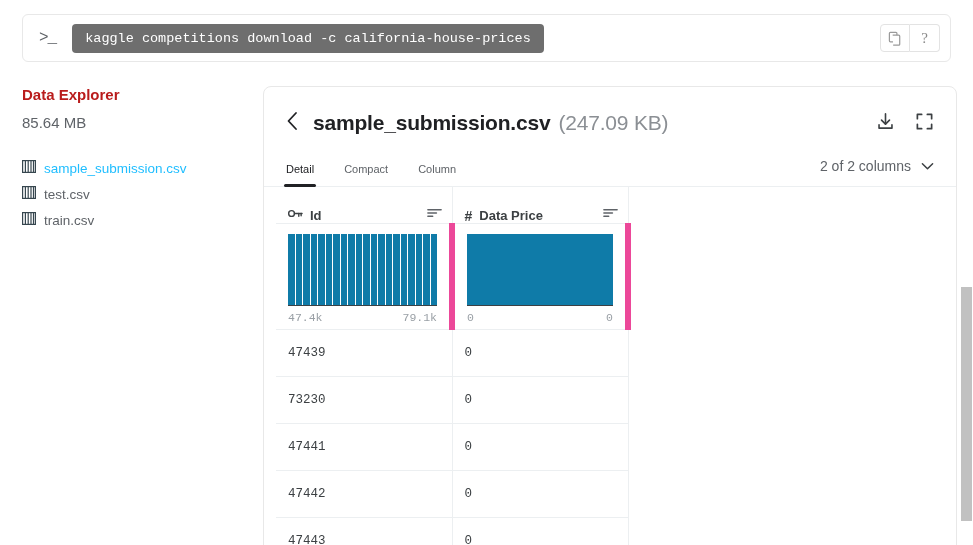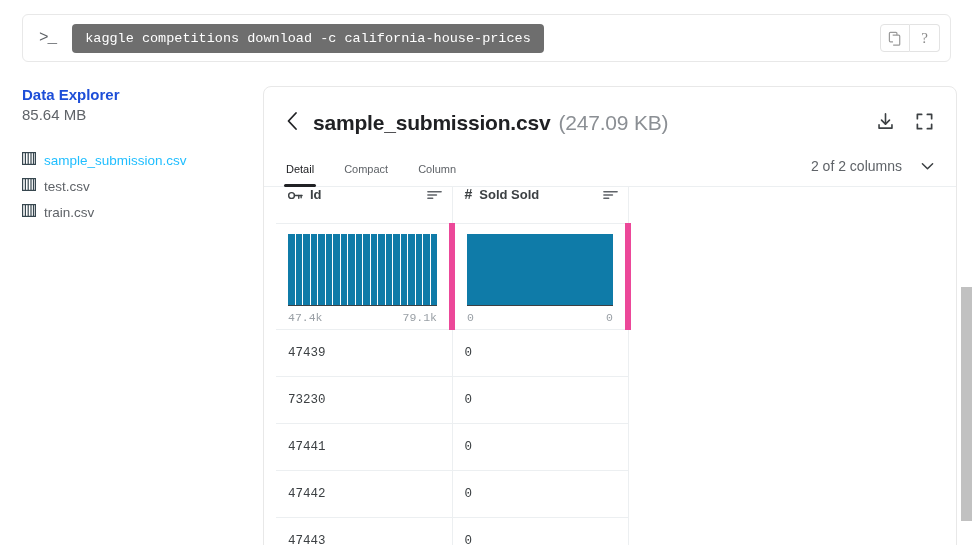--- a/index.html
+++ b/index.html
@@ -75,22 +75,22 @@
   
   .sidebar {
     position: absolute;
     left: 22px;
     top: 86px;
     width: 215px;
   }
   .sidebar-title {
     font-size: 15px;
     font-weight: bold;
-    color: #1d4ed8;
-    margin-bottom: 3px;
+    color: #b91c1c;
+    margin-bottom: 11px;
   }
   .sidebar-size {
     font-size: 15px;
     color: #5f6368;
     margin-bottom: 27px;
   }
   .file-list { display: flex; flex-direction: column; gap: 6px; }
   .file-item {
     display: flex;
     align-items: center;
@@ -178,21 +178,21 @@
     right: -2px;
     bottom: -1px;
     height: 3px;
     background: #202124;
     border-radius: 2px;
   }
   .cols-select {
     margin-left: auto;
     display: flex;
     align-items: center;
-    gap: 19px;
+    gap: 10px;
     padding-bottom: 11px;
     cursor: pointer;
   }
   .cols-label { font-size: 14px; color: #5f6368; }
 
   
   .table-wrap {
     padding: 0 0 0 12px;
   }
   .tbl { border-collapse: collapse; table-layout: fixed; }
@@ -200,21 +200,21 @@
   .col-b { width: 176px; }
 
   .th-cell {
     height: 36px;
     border-bottom: 1px solid #eceff1;
     border-right: 1px solid #eceff1;
     padding: 0 10px 0 12px;
   }
   .th-inner {
     display: flex;
-    align-items: flex-start;
+    align-items: flex-end;
     height: 100%;
   }
   .type-icon { flex: 0 0 auto; margin-right: 7px; display: block; }
   .hash-glyph {
     font-family: "Liberation Sans", sans-serif;
     font-size: 14px;
     font-weight: bold;
     color: #3c4043;
     margin-right: 7px;
     line-height: 1;
@@ -428,21 +428,21 @@
                   <line x1="1" y1="2.5" x2="15" y2="2.5" stroke="#5f6368" stroke-width="1.7" stroke-linecap="round"></line>
                   <line x1="1" y1="6" x2="10" y2="6" stroke="#5f6368" stroke-width="1.7" stroke-linecap="round"></line>
                   <line x1="1" y1="9.5" x2="6" y2="9.5" stroke="#5f6368" stroke-width="1.7" stroke-linecap="round"></line>
                 </svg>
               </span>
             </div>
           </th>
           <th class="th-cell">
             <div class="th-inner">
               <span class="hash-glyph">#</span>
-              <span class="col-name">Sold Sold</span>
+              <span class="col-name">Data Price</span>
               <span class="sort-icon">
                 <svg width="15" height="12" viewBox="0 0 16 12">
                   <line x1="1" y1="2.5" x2="15" y2="2.5" stroke="#5f6368" stroke-width="1.7" stroke-linecap="round"></line>
                   <line x1="1" y1="6" x2="10" y2="6" stroke="#5f6368" stroke-width="1.7" stroke-linecap="round"></line>
                   <line x1="1" y1="9.5" x2="6" y2="9.5" stroke="#5f6368" stroke-width="1.7" stroke-linecap="round"></line>
                 </svg>
               </span>
             </div>
           </th>
         </tr>

